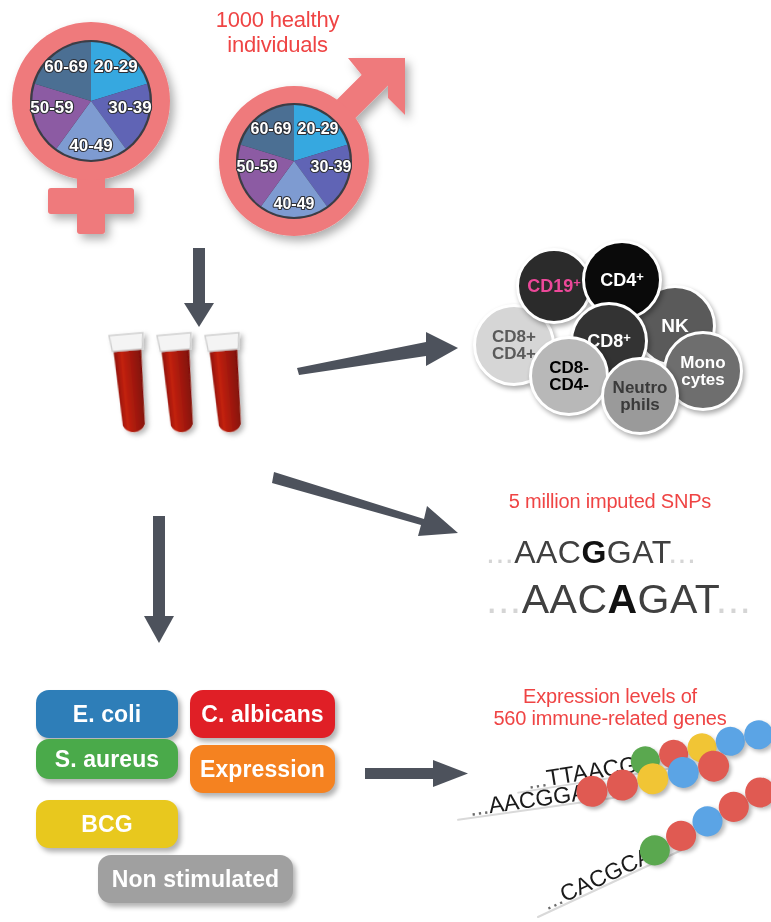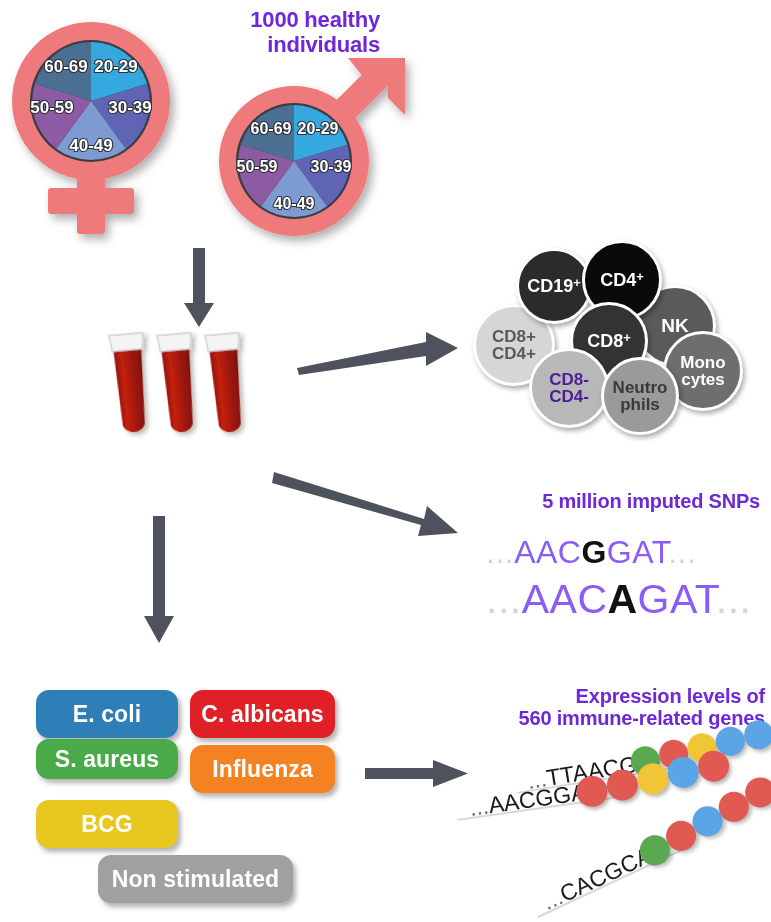--- a/index.html
+++ b/index.html
@@ -12,23 +12,23 @@
     position:relative;
     width:771px;
     height:922px;
     background:#ffffff;
     overflow:hidden;
   }
   .abs{position:absolute;}
 
   
   .heading{
-    font-weight:bold;
-    color:#6d28d9;
-    text-align:right;
+    font-weight:normal;
+    color:#ef4444;
+    text-align:center;
     line-height:1.12;
     letter-spacing:-0.2px;
     white-space:pre-line;
   }
 
   
   .gender-wrap{position:absolute;}
   .gender-wrap svg{display:block;overflow:visible;}
 
   .pie-label{
@@ -66,21 +66,21 @@
   .cell sup{font-size:0.72em;line-height:0;vertical-align:0.42em;}
 
   
   .snp-row{
     position:absolute;
     font-family:"Liberation Sans", sans-serif;
     font-weight:normal;
     letter-spacing:0.5px;
     white-space:nowrap;
   }
-  .snp-dim{color:#8b5cf6;}
+  .snp-dim{color:#404040;}
   .snp-hi{color:#111111;font-weight:bold;}
   .snp-fade{color:#d5d5d5;}
 
   
   .pill{
     position:absolute;
     border-radius:13px;
     display:flex;
     align-items:center;
     justify-content:center;
@@ -247,21 +247,21 @@
     </svg>
   </div>
 
 
   <div class="cellgroup" style="left:460px;top:240px;width:300px;height:195px;">
 
     <div class="cell" style="left:174px;top:45px;width:82px;height:82px;background:#5a5a5a;color:#ffffff;font-size:19px;z-index:1;">
       <span>NK</span>
     </div>
 
-    <div class="cell" style="left:56px;top:8px;width:76px;height:76px;background:#2b2b2b;color:#ffffff;font-size:18px;z-index:3;">
+    <div class="cell" style="left:56px;top:8px;width:76px;height:76px;background:#2b2b2b;color:#ec4899;font-size:18px;z-index:3;">
       <span><span>CD19</span><sup>+</sup></span>
     </div>
 
     <div class="cell" style="left:122px;top:0px;width:80px;height:80px;background:#0a0a0a;color:#ffffff;font-size:18px;z-index:4;">
       <span><span>CD4</span><sup>+</sup></span>
     </div>
 
     <div class="cell" style="left:13px;top:64px;width:82px;height:82px;background:#d6d6d6;color:#5a5a5a;font-size:17px;z-index:2;">
       <span>CD8+
 CD4+</span>
@@ -269,21 +269,21 @@
 
     <div class="cell" style="left:110px;top:62px;width:78px;height:78px;background:#333333;color:#ffffff;font-size:18px;z-index:5;">
       <span><span>CD8</span><sup>+</sup></span>
     </div>
 
     <div class="cell" style="left:203px;top:91px;width:80px;height:80px;background:#6e6e6e;color:#ffffff;font-size:17px;z-index:6;">
       <span>Mono
 cytes</span>
     </div>
 
-    <div class="cell" style="left:69px;top:108px;width:80px;height:80px;background:#b8b8b8;color:#4c1d95;font-size:17px;z-index:7;">
+    <div class="cell" style="left:69px;top:96px;width:80px;height:80px;background:#b8b8b8;color:#000000;font-size:17px;z-index:7;">
       <span>CD8-
 CD4-</span>
     </div>
 
     <div class="cell" style="left:141px;top:117px;width:78px;height:78px;background:#9a9a9a;color:#3a3a3a;font-size:17px;z-index:8;">
       <span>Neutro
 phils</span>
     </div>
   </div>
 
@@ -304,21 +304,21 @@
     <span>E. coli</span>
   </div>
   <div class="pill" style="left:190px;top:690px;width:145px;height:48px;background:#e01f26;font-size:23px;">
     <span>C. albicans</span>
   </div>
 
   <div class="pill" style="left:36px;top:739px;width:142px;height:40px;background:#4aaa4a;font-size:23px;">
     <span>S. aureus</span>
   </div>
   <div class="pill" style="left:190px;top:745px;width:145px;height:48px;background:#f58220;font-size:23px;">
-    <span>Influenza</span>
+    <span>Expression</span>
   </div>
 
   <div class="pill" style="left:36px;top:800px;width:142px;height:48px;background:#e8c81e;font-size:23px;text-align:right;">
     <span>BCG</span>
   </div>
 
   <div class="pill" style="left:98px;top:855px;width:195px;height:48px;background:#a0a0a0;font-size:23px;">
     <span>Non stimulated</span>
   </div>
 

